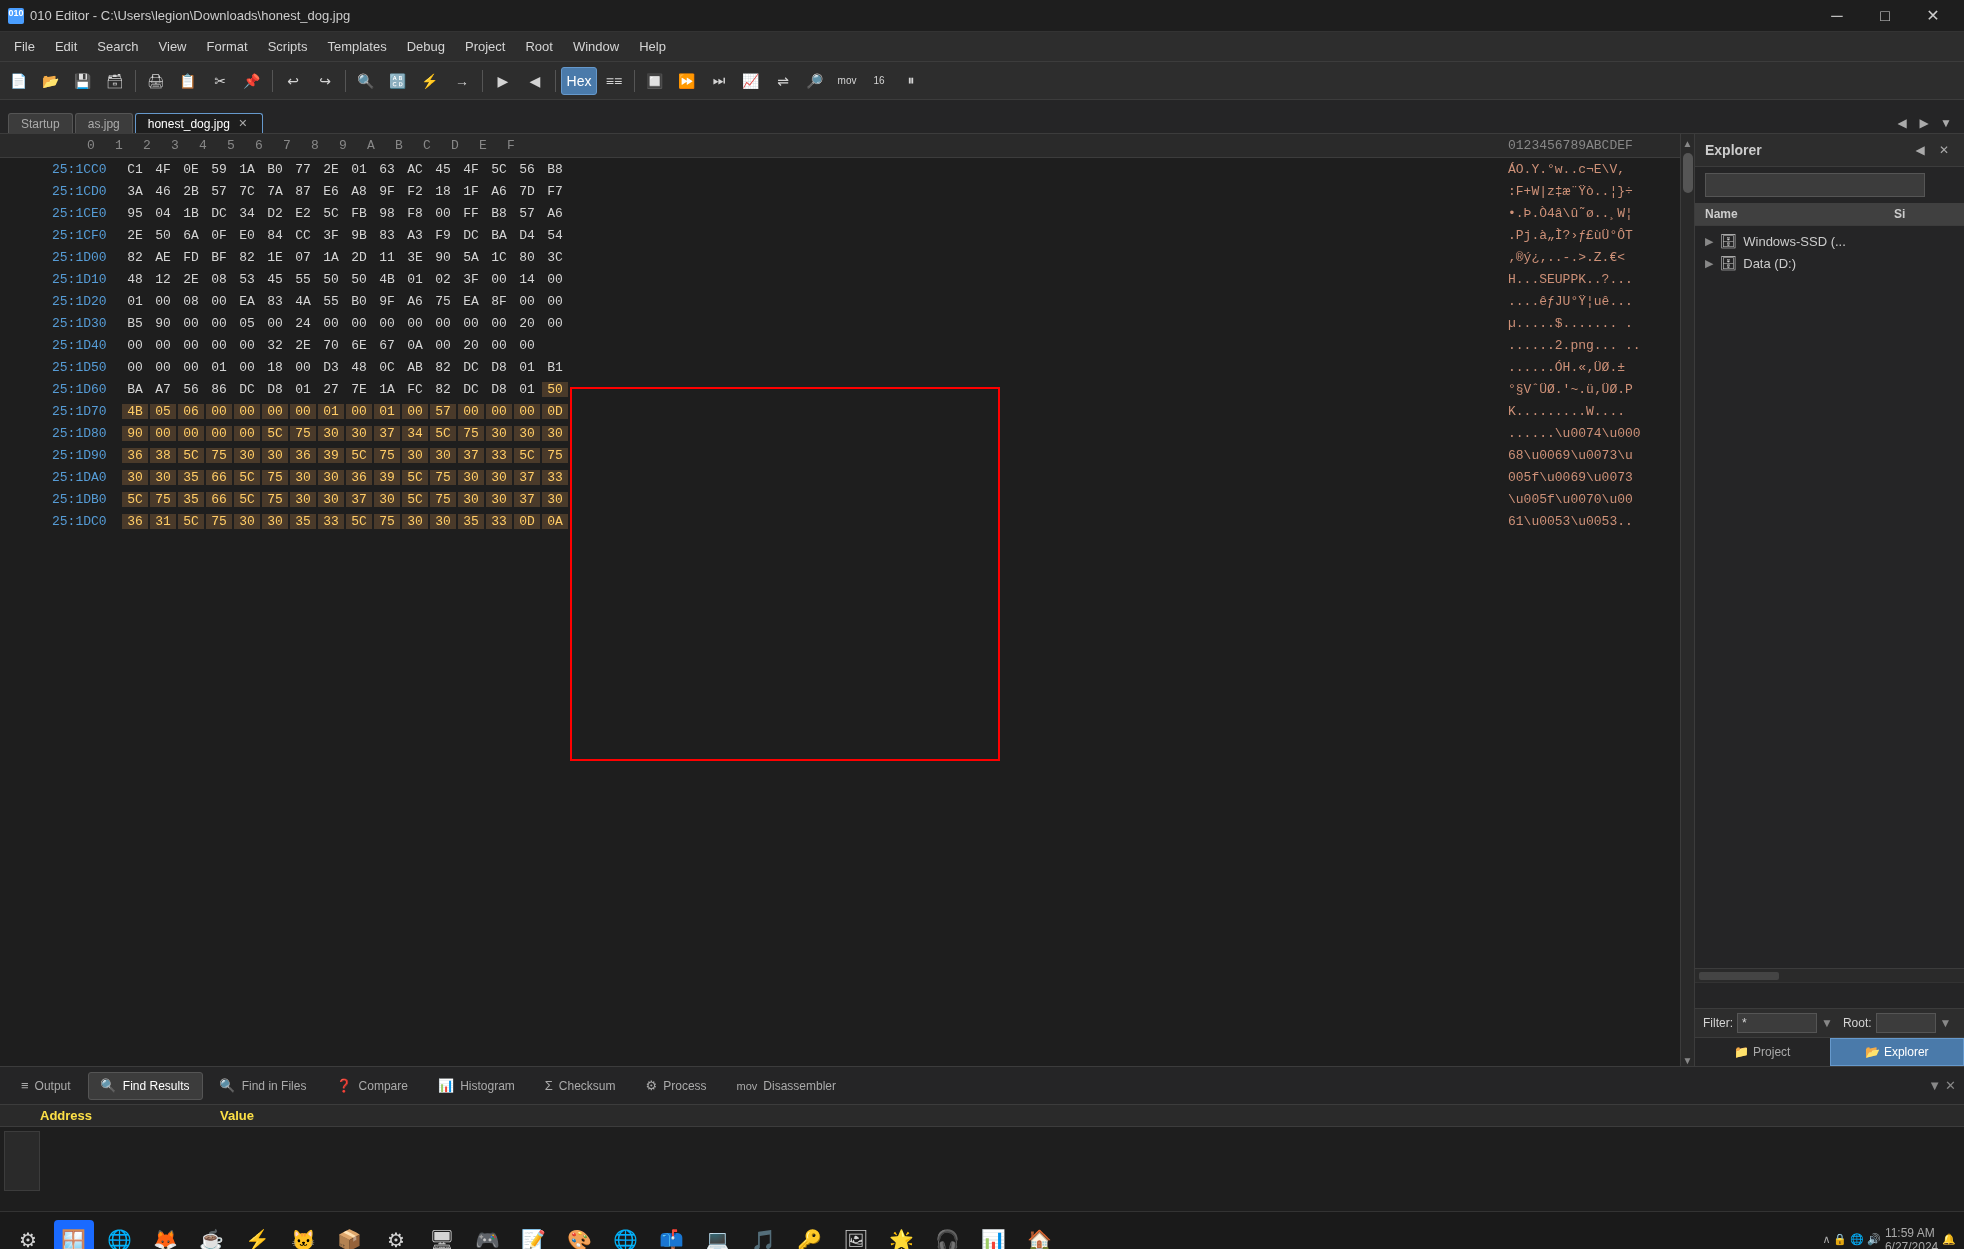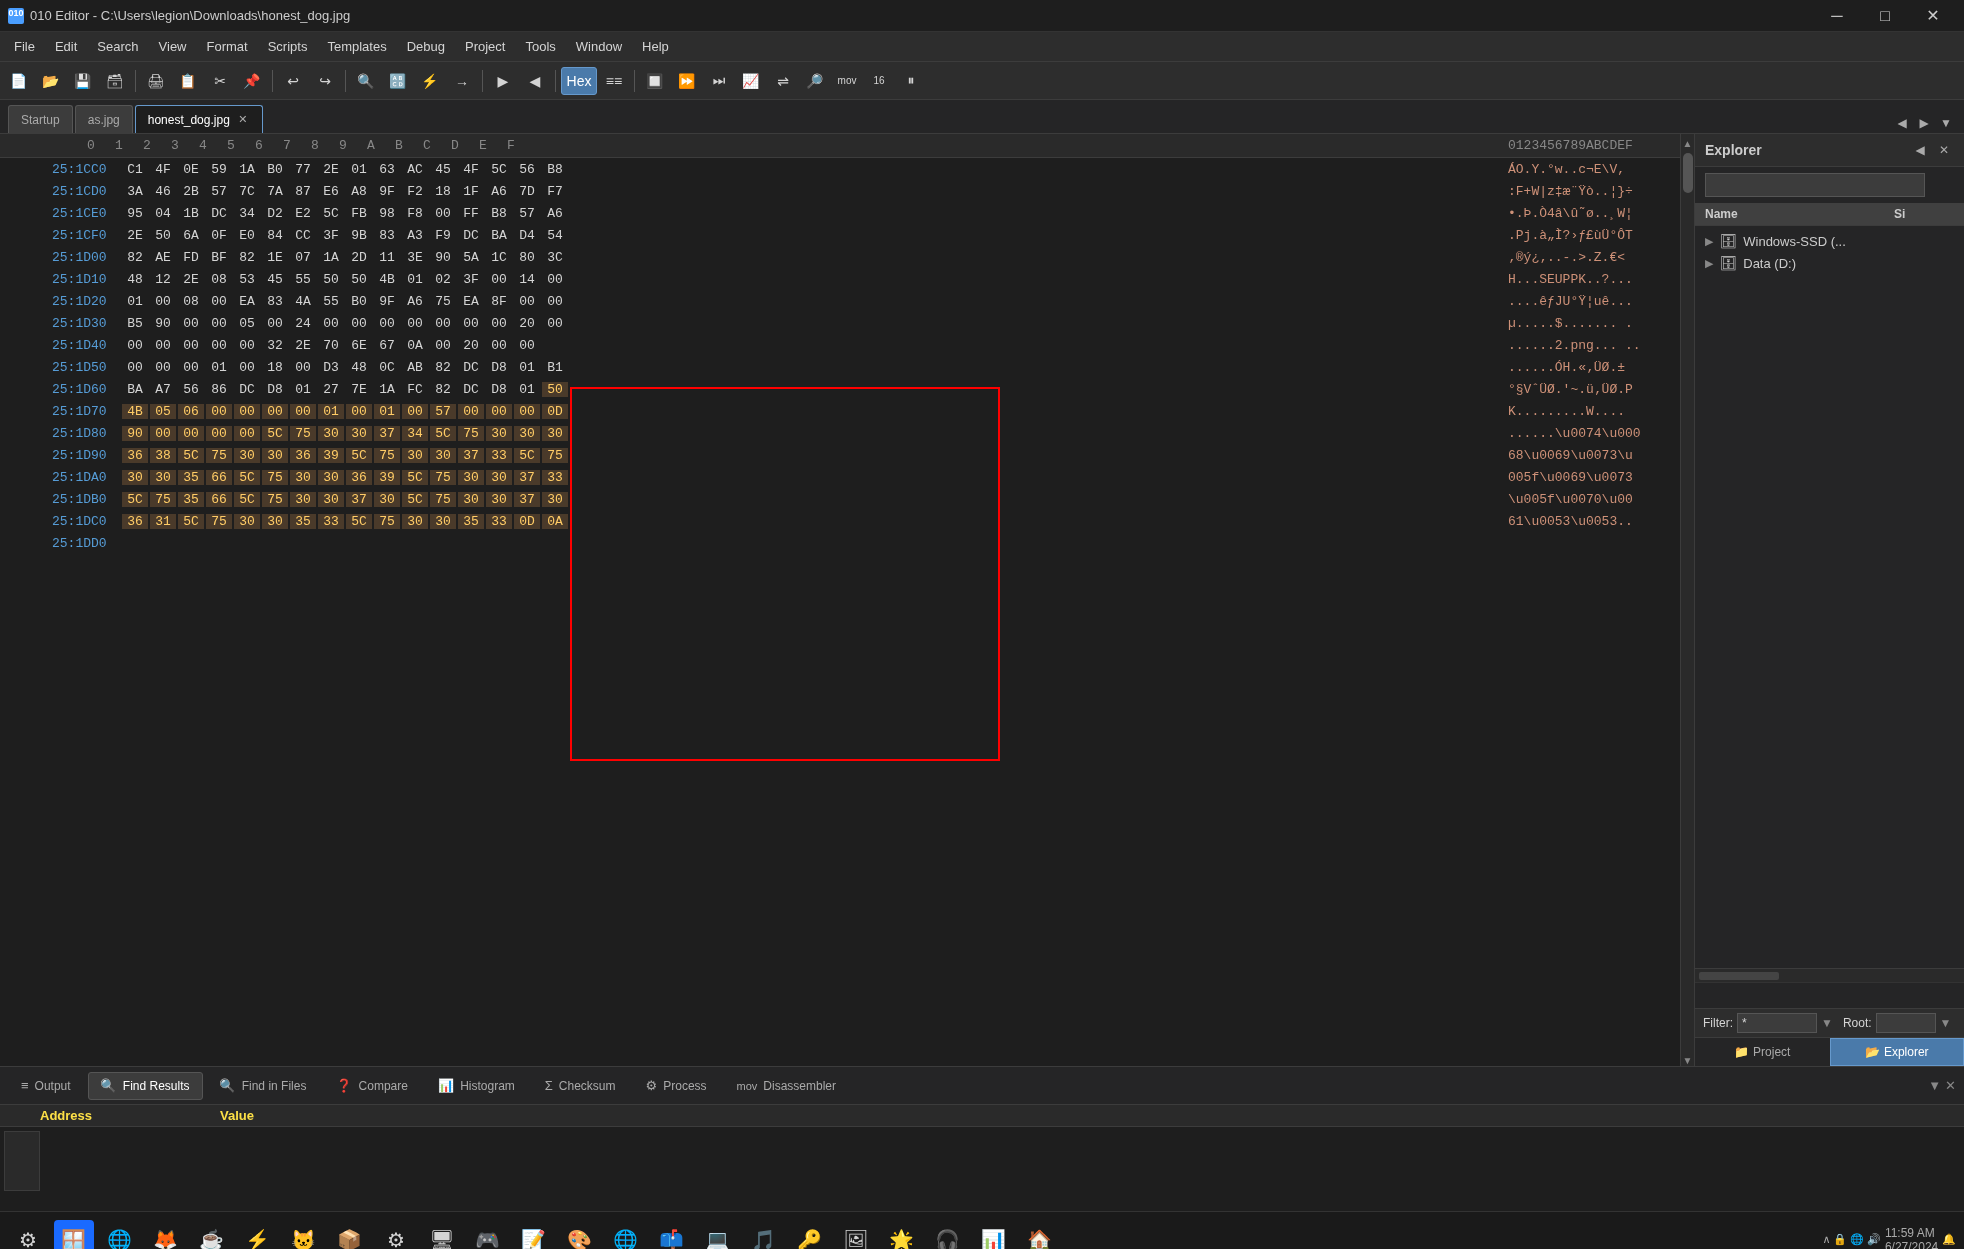--- a/index.html
+++ b/index.html
@@ -114,21 +114,21 @@
     #tab-bar {
       background: #252526;
       height: 34px;
       display: flex;
       align-items: flex-end;
       padding: 0 8px;
       border-bottom: 1px solid #3c3c3c;
       gap: 2px;
     }
     .tab {
-      height: 28px;
+      height: 20px;
       padding: 0 12px;
       display: flex;
       align-items: center;
       gap: 6px;
       cursor: pointer;
       background: #3c3c3c;
       border: 1px solid #555;
       border-bottom: none;
       border-radius: 3px 3px 0 0;
       font-size: 12px;
@@ -428,21 +428,21 @@
 <div id="menu-bar">
     <div class="menu-item">File</div>
     <div class="menu-item">Edit</div>
     <div class="menu-item">Search</div>
     <div class="menu-item">View</div>
     <div class="menu-item">Format</div>
     <div class="menu-item">Scripts</div>
     <div class="menu-item">Templates</div>
     <div class="menu-item">Debug</div>
     <div class="menu-item">Project</div>
-    <div class="menu-item">Tools</div>
+    <div class="menu-item">Root</div>
     <div class="menu-item">Window</div>
     <div class="menu-item">Help</div>
   </div>
 
 <div id="toolbar">
   <button class="tb-btn">📄</button>
   <button class="tb-btn">📂</button>
   <button class="tb-btn">💾</button>
   <button class="tb-btn">🗃</button>
   <div class="tb-sep"></div>
@@ -887,25 +887,20 @@
             <div class="hex-byte highlight">75</div>
             <div class="hex-byte highlight">30</div>
             <div class="hex-byte highlight">30</div>
             <div class="hex-byte highlight">35</div>
             <div class="hex-byte highlight">33</div>
             <div class="hex-byte highlight">0D</div>
             <div class="hex-byte highlight">0A</div>
           </div>
           <div class="hex-ascii">61\u0053\u0053..</div>
         </div>
-        <div class="hex-row">
-          <div class="hex-addr">25:1DD0</div>
-          <div class="hex-bytes"></div>
-          <div class="hex-ascii"></div>
-        </div>
       </div>
 
     <div class="hex-selection-box" style="top: 253px; left: 570px; width: 430px; height: 374px;"></div>
   </div>
 
   <div id="hex-scrollbar" style="display:flex;flex-direction:column;align-items:center;padding-top:4px;">
     <div style="cursor:pointer;color:#888;font-size:10px;">▲</div>
     <div style="width:10px;height:40px;background:#555;border-radius:5px;margin:4px 0;cursor:pointer;"></div>
     <div style="cursor:pointer;color:#888;font-size:10px;margin-top:auto;">▼</div>
   </div>

